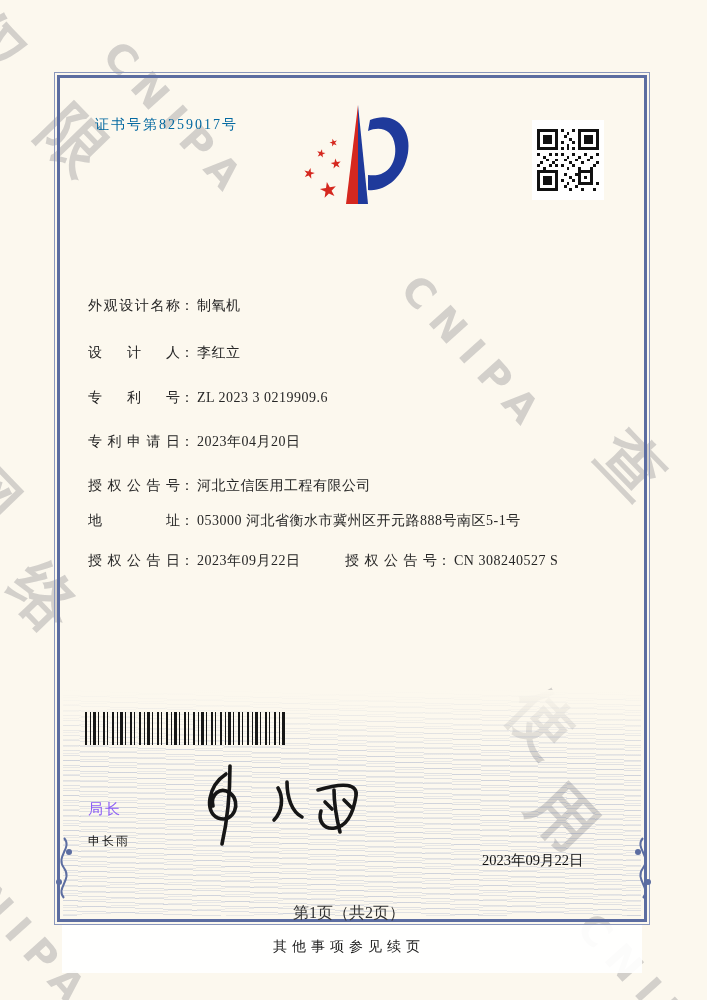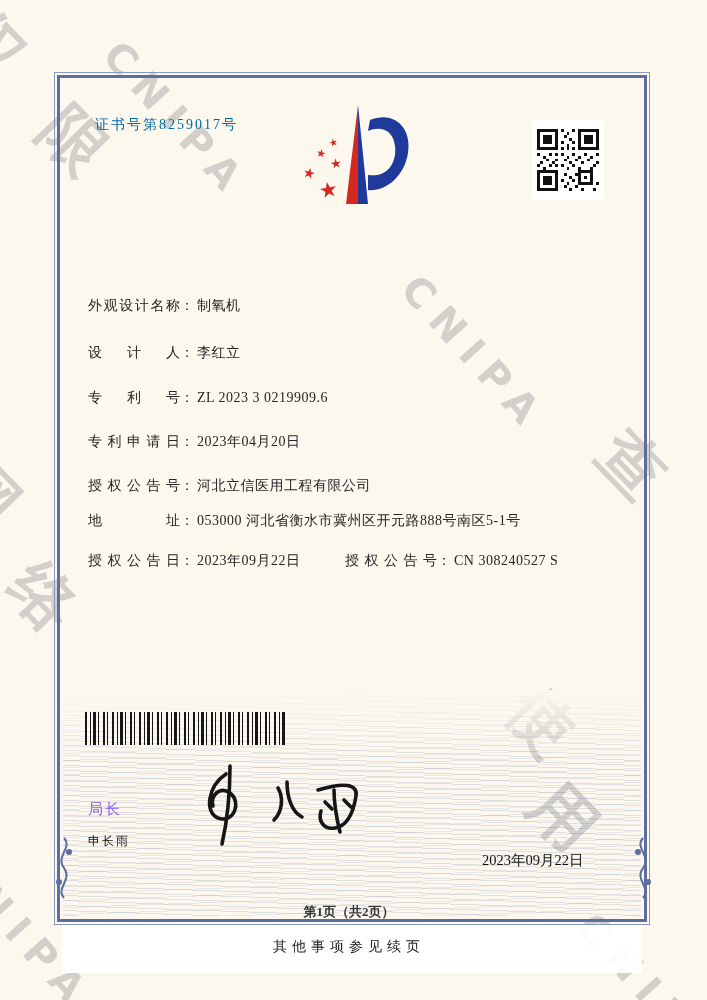--- a/index.html
+++ b/index.html
@@ -55,21 +55,21 @@
       #161616 0 2px, rgba(0,0,0,0) 2px 5px,
       #161616 5px 6px, rgba(0,0,0,0) 6px 8px,
       #161616 8px 11px, rgba(0,0,0,0) 11px 13px,
       #161616 13px 14px, rgba(0,0,0,0) 14px 18px,
       #161616 18px 20px, rgba(0,0,0,0) 20px 22px,
       #161616 22px 23px, rgba(0,0,0,0) 23px 27px);}
   .director-title{position:absolute;left:88px;top:800px;font-size:15px;letter-spacing:2px;z-index:3;color:#8b5cf6;}
   .director-name{position:absolute;left:88px;top:833px;font-size:12px;letter-spacing:2px;z-index:3;color:#111;}
   .signature{position:absolute;left:192px;top:760px;z-index:3;}
   .issue-date{position:absolute;left:482px;top:851px;font-size:14.5px;z-index:3;color:#111;}
-  .page-info{position:absolute;left:57px;top:903px;width:584px;text-align:center;font-size:13px;color:#333;z-index:3;font-weight:bold;}
+  .page-info{position:absolute;left:57px;top:903px;width:584px;text-align:center;font-size:16px;color:#333;z-index:3;}
   .white-strip{position:absolute;left:62px;top:925px;width:580px;height:48px;background:rgba(255,255,255,0.92);z-index:2;}
   .continuation{position:absolute;left:57px;top:938px;width:584px;text-align:center;
                 font-size:14px;letter-spacing:5px;color:#1c1c1c;z-index:3;}
 </style>
 </head>
 <body>
 
 <div class="page">
 
   <span class="wm wm-cjk" style="left:-6px;top:0px">仅</span>

